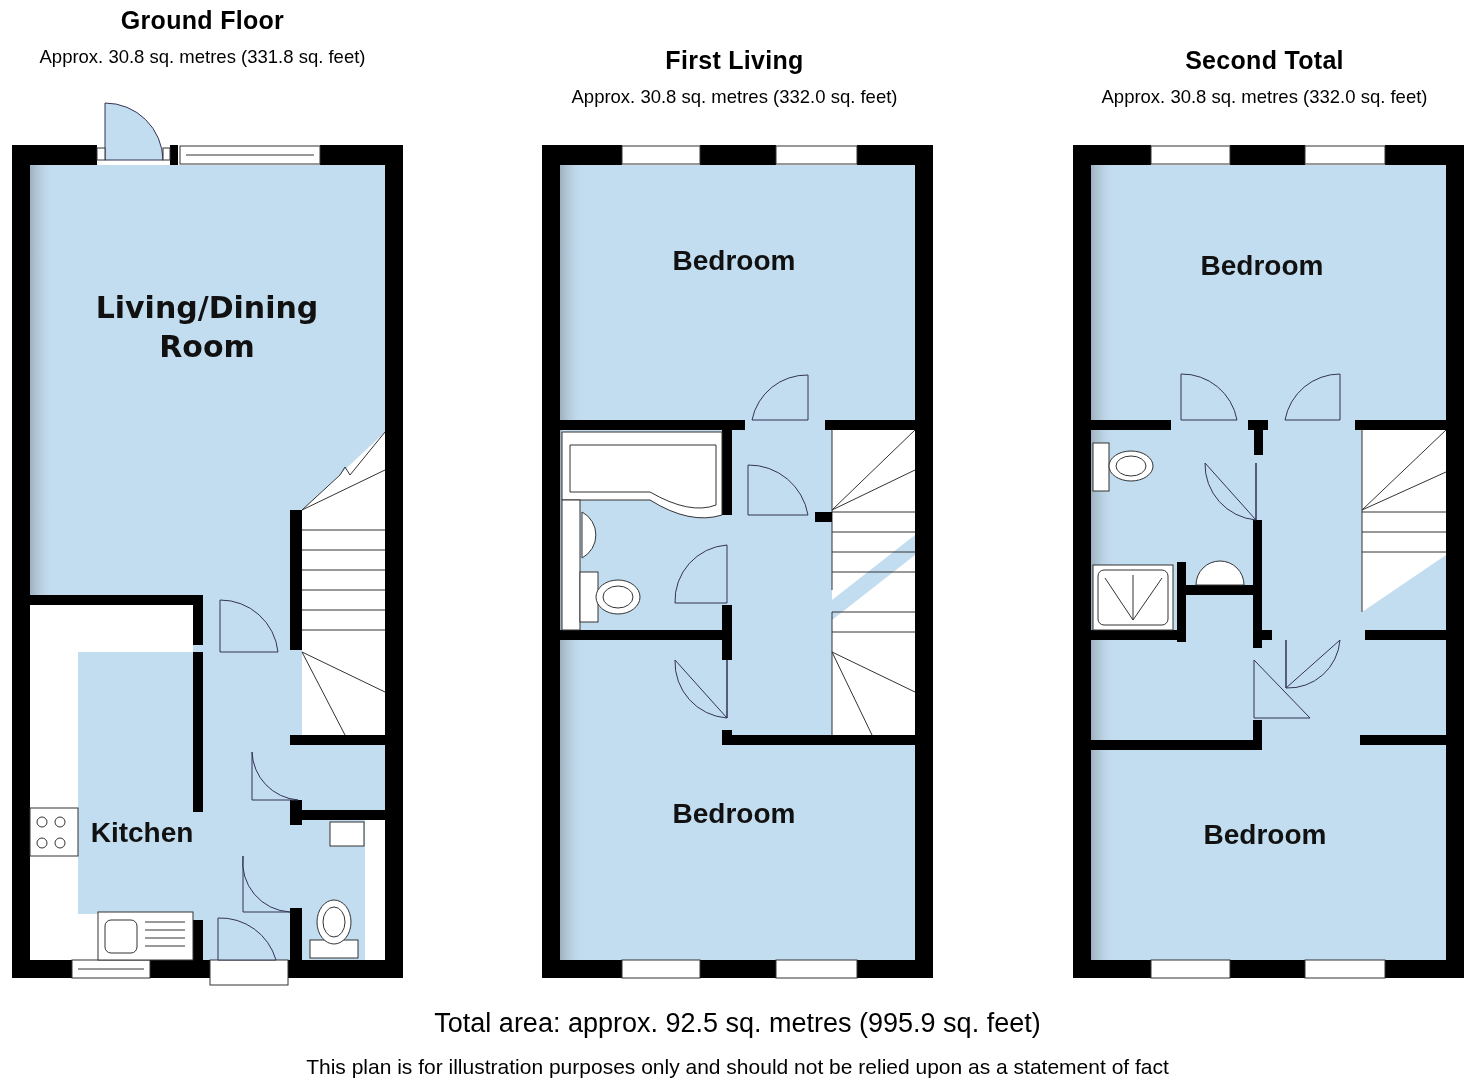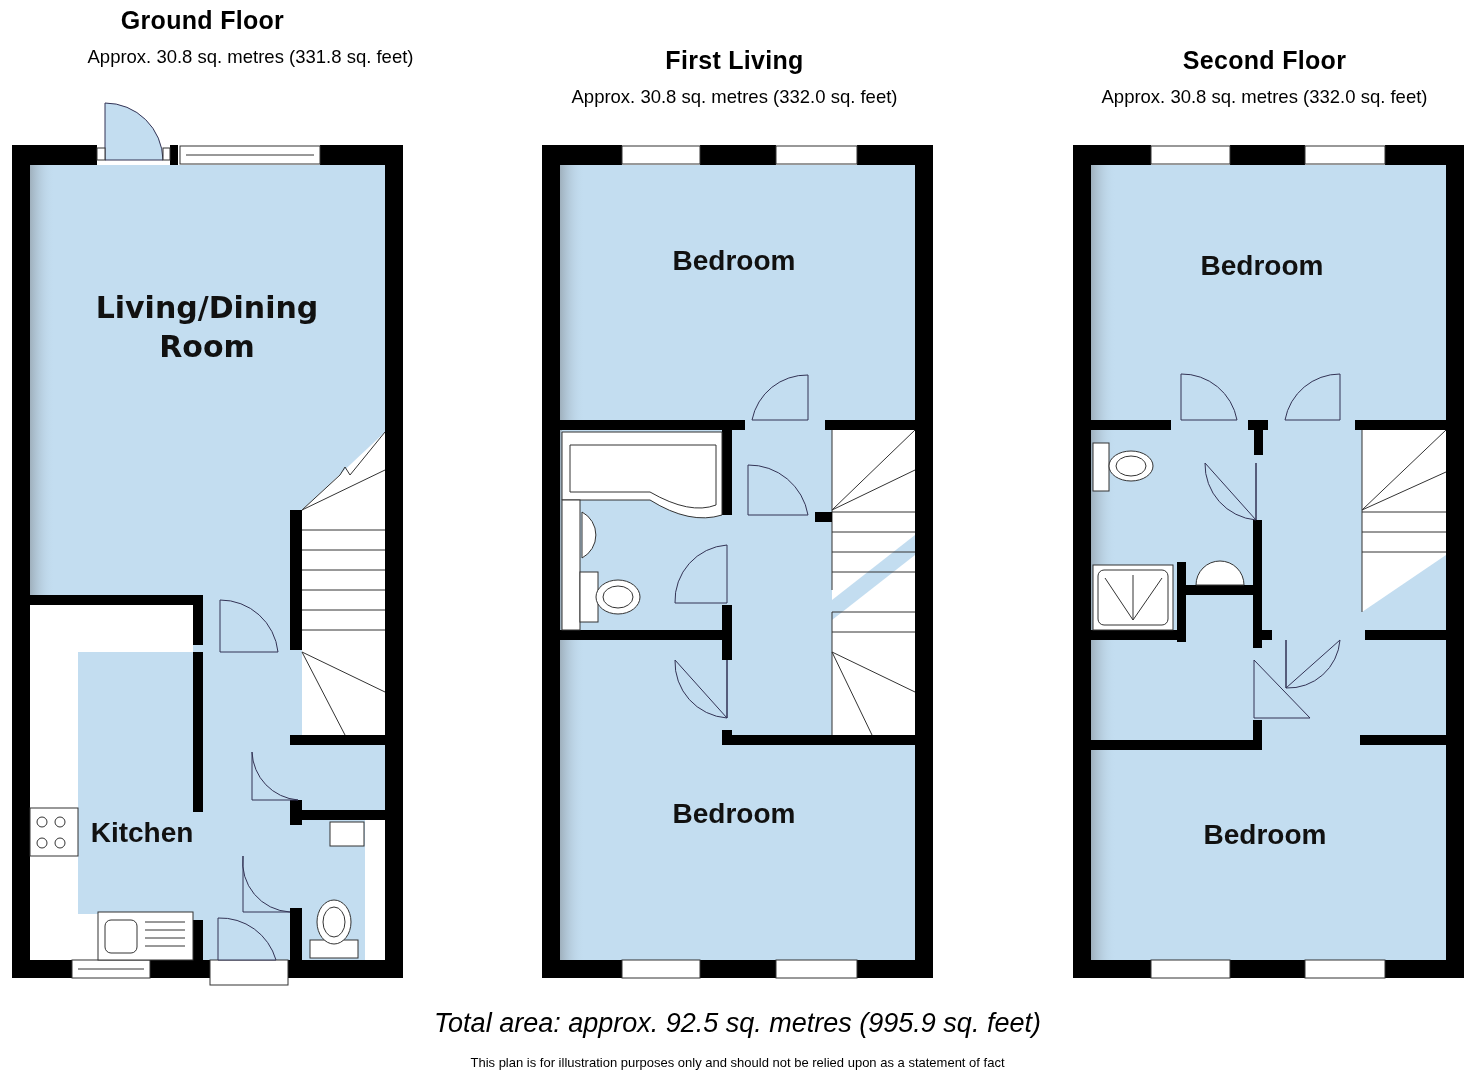--- a/index.html
+++ b/index.html
@@ -1,33 +1,33 @@
 <!DOCTYPE html>
 <html><head>
 <meta charset="utf-8">
 <style>
   html,body{margin:0;padding:0;background:#ffffff;}
   body{width:1475px;height:1080px;position:relative;overflow:hidden;font-family:"Liberation Sans",sans-serif;color:#000;}
   .floor-title{position:absolute;font-weight:bold;font-size:25px;text-align:center;letter-spacing:0.3px;}
   .floor-area{position:absolute;font-size:18.5px;text-align:center;}
   .room-label{font-family:"DejaVu Sans",sans-serif;font-weight:bold;fill:#111;}
   svg{position:absolute;left:0;top:0;}
-  .total{position:absolute;left:0;width:1475px;top:1008px;text-align:center;font-size:27px;font-style:italic;}
-  .disclaimer{position:absolute;left:0;width:1475px;top:1055px;text-align:center;font-size:13px;}
+  .total{position:absolute;left:0;width:1475px;top:1008px;text-align:center;font-size:27px;}
+  .disclaimer{position:absolute;left:0;width:1475px;top:1055px;text-align:center;font-size:21px;}
 </style>
 </head>
 <body>
 
 <div class="floor-title" style="left:0;width:405px;top:6px;">Ground Floor</div>
-<div class="floor-area" style="left:0;width:405px;top:46px;padding-left:48px;">Approx. 30.8 sq. metres (331.8 sq. feet)</div>
+<div class="floor-area" style="left:0;width:405px;top:46px;">Approx. 30.8 sq. metres (331.8 sq. feet)</div>
 
 <div class="floor-title" style="left:532px;width:405px;top:46px;">First Living</div>
 <div class="floor-area" style="left:532px;width:405px;top:86px;">Approx. 30.8 sq. metres (332.0 sq. feet)</div>
 
-<div class="floor-title" style="left:1062px;width:405px;top:46px;">Second Floor</div>
+<div class="floor-title" style="left:1062px;width:405px;top:46px;">Second Total</div>
 <div class="floor-area" style="left:1062px;width:405px;top:86px;">Approx. 30.8 sq. metres (332.0 sq. feet)</div>
 
 <svg width="1475" height="1080" viewBox="0 0 1475 1080">
   <defs>
     <linearGradient id="shadeL" x1="0" x2="1" y1="0" y2="0">
       <stop offset="0" stop-color="#9fb0bd"></stop>
       <stop offset="1" stop-color="#c3ddf0" stop-opacity="0"></stop>
     </linearGradient>
   </defs>
 

